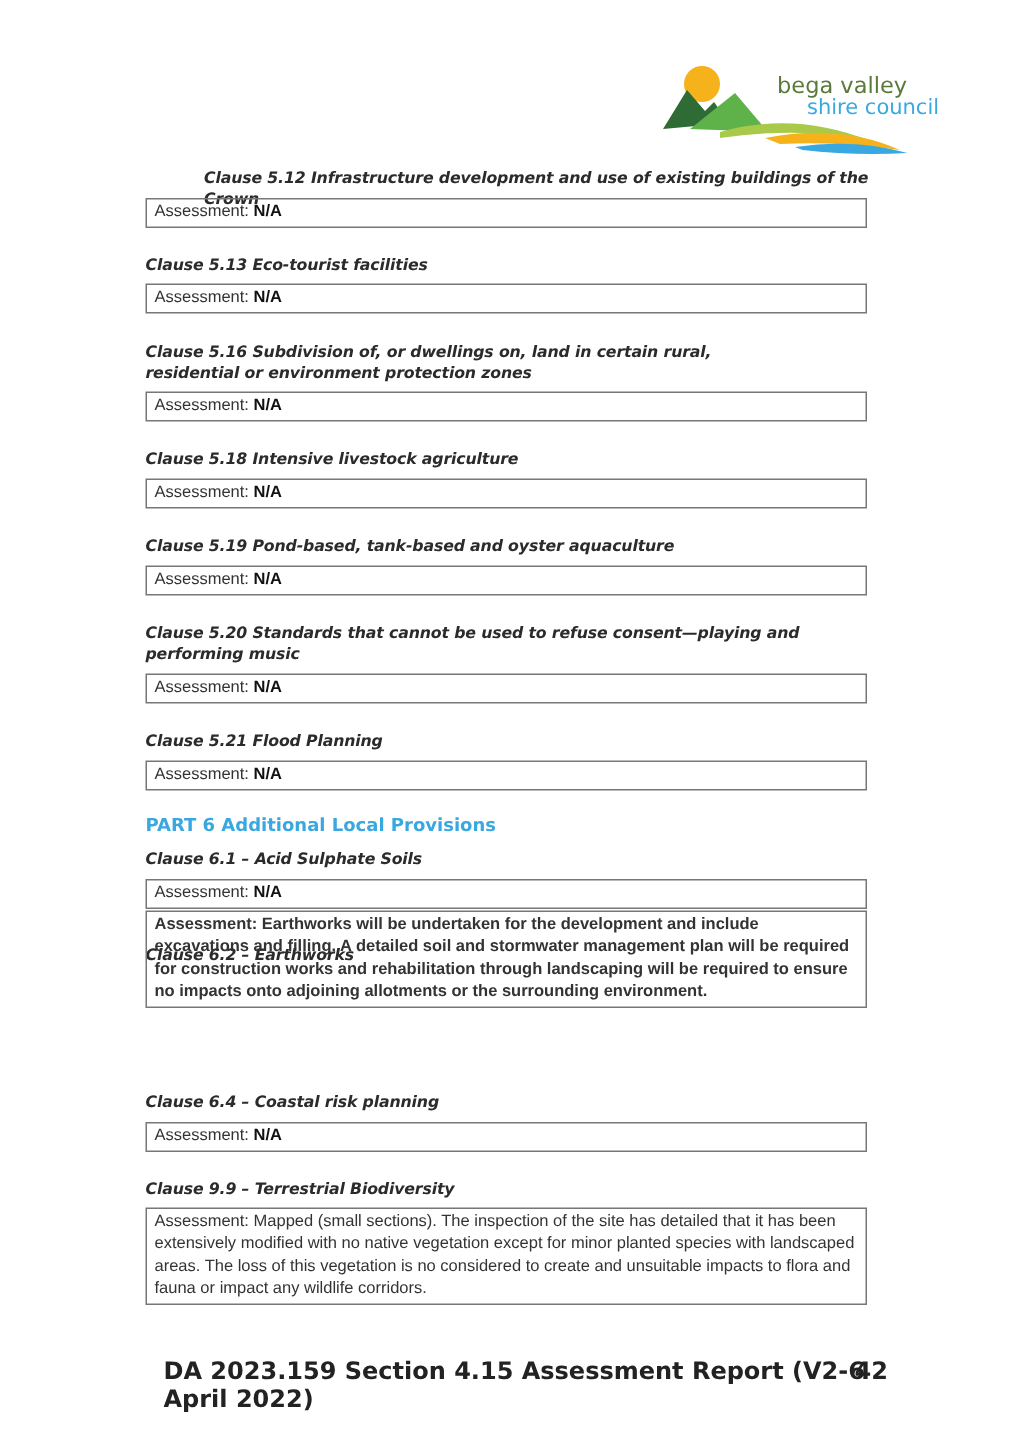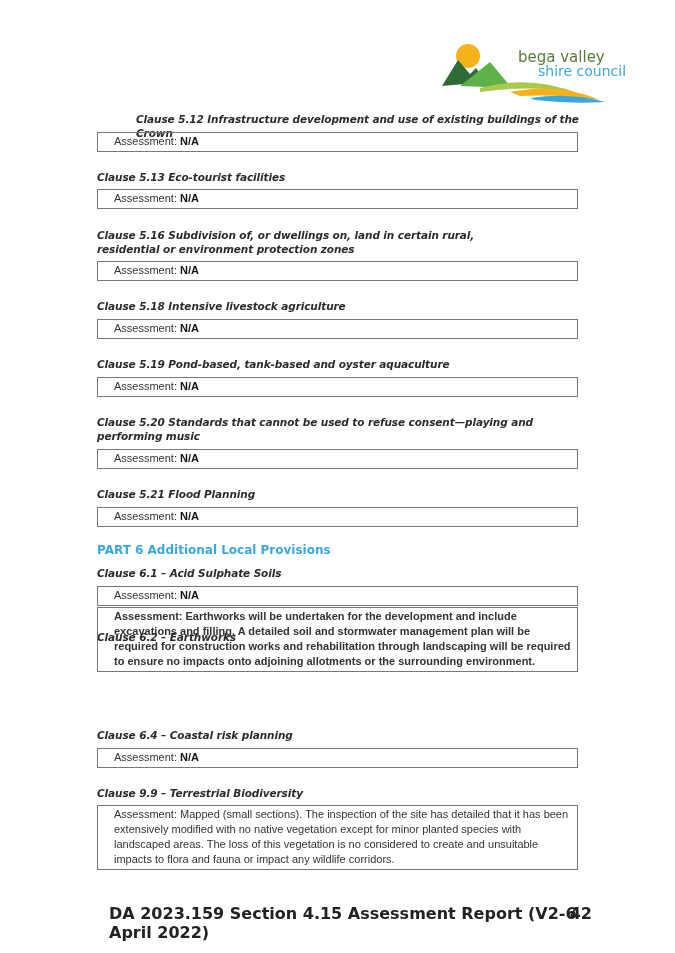--- a/index.html
+++ b/index.html
@@ -1,20 +1,20 @@
 <!DOCTYPE html>
 <html><head>
 <meta charset="utf-8">
 <style>
   html, body { margin: 0; padding: 0; background: #ffffff; }
   body { width: 675px; height: 953px; position: relative; overflow: hidden; font-family: "DejaVu Sans", sans-serif; color: #1a1a1a; }
   .logo { position: absolute; left: 440px; top: 38px; width: 190px; height: 68px; }
   .logo svg { width: 100%; height: 100%; }
   .heading { position: absolute; left: 97px; width: 480px; font-family: "DejaVu Sans", sans-serif; font-style: italic; font-weight: bold; font-size: 10.5px; line-height: 14px; color: #2b2b2b; letter-spacing: -0.1px; }
-  .box { position: absolute; left: 97px; width: 481px; border: 1px solid #777; box-sizing: border-box; padding: 1px 6px 2px 16px; font-family: "Liberation Sans", sans-serif; font-size: 11px; line-height: 15px; color: #333; }
+  .box { position: absolute; left: 97px; width: 481px; border: 1px solid #777; box-sizing: border-box; padding: 1px 6px 2px 5px; font-family: "Liberation Sans", sans-serif; font-size: 11px; line-height: 15px; color: #333; }
   .box b { font-weight: bold; color: #111; }
   .part { position: absolute; left: 97px; top: 543px; font-family: "DejaVu Sans", sans-serif; font-weight: bold; font-size: 12px; color: #3aa8e0; }
   .footer { position: absolute; left: 97px; top: 904px; width: 483px; font-family: "DejaVu Sans", sans-serif; font-weight: bold; font-size: 16px; color: #222; margin-left: 12px; }
   .footer .pg { position: absolute; right: 0; top: 0; }
 </style>
 </head>
 <body>
 
 <div class="logo">
   <svg viewBox="0 0 190 68">

